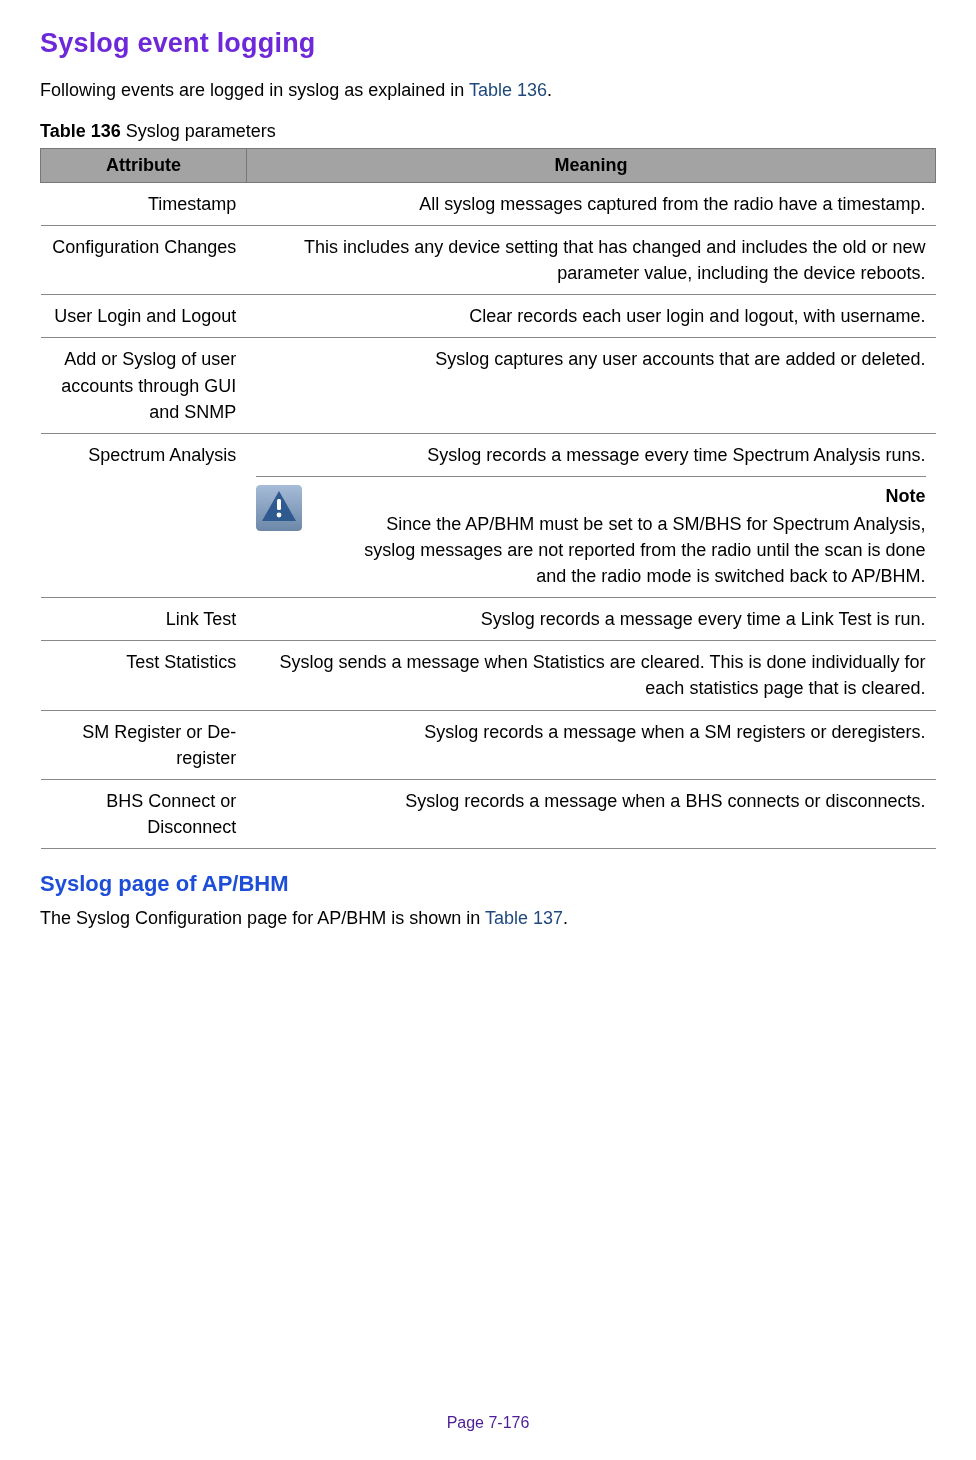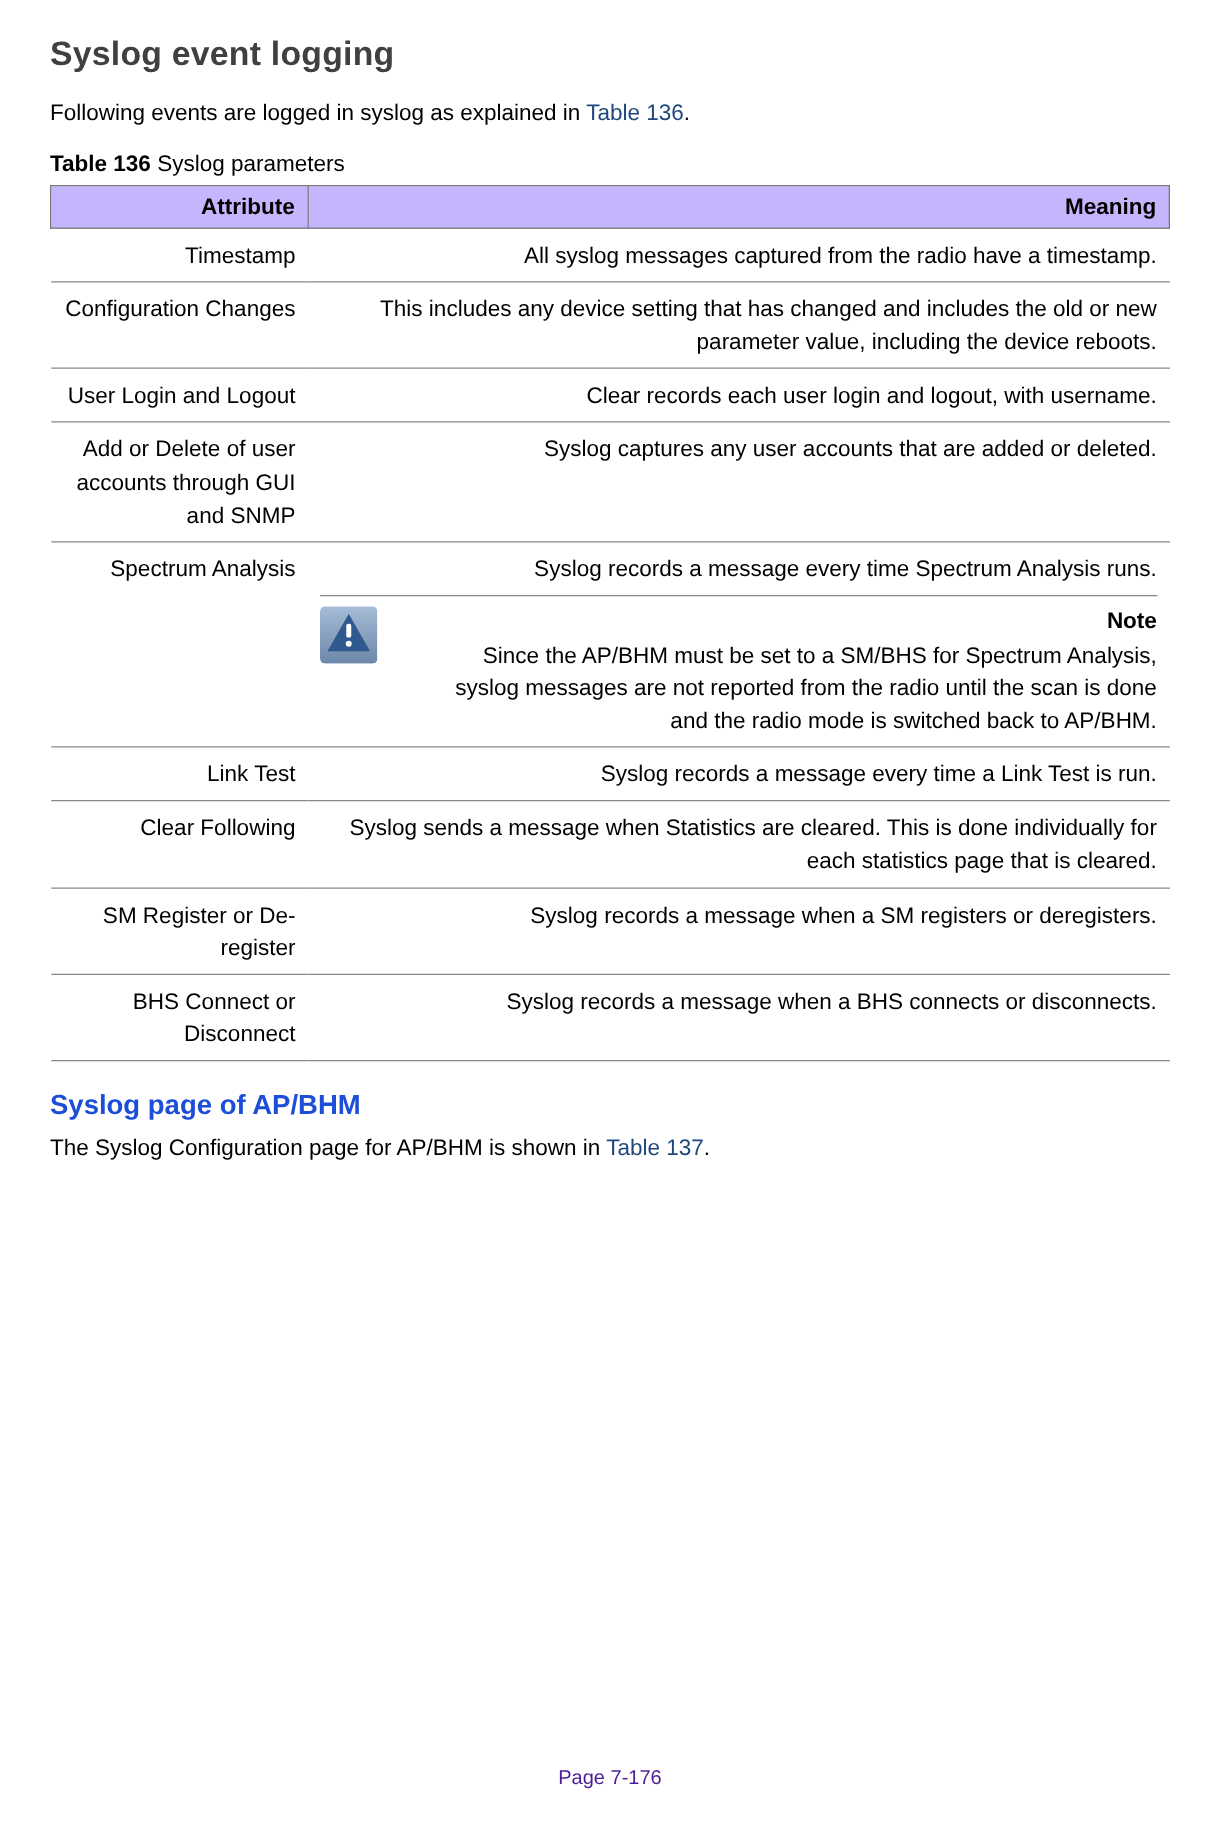--- a/index.html
+++ b/index.html
@@ -13,21 +13,21 @@
     box-sizing: border-box;
     padding: 16px 40px 0 40px;
     position: relative;
     font-family: Arial, Helvetica, sans-serif;
     color: #000;
   }
   h1.section-heading {
     font-family: Arial, Helvetica, sans-serif;
     font-weight: 700;
     font-size: 27px;
-    color: #404040;
+    color: #6d28d9;
     margin: 12px 0 18px 0;
     letter-spacing: 0.2px;
   }
   .body-text {
     font-size: 18px;
     line-height: 1.45;
     margin: 0 0 18px 0;
   }
   .link {
     color: #1f497d;
@@ -38,23 +38,23 @@
   }
   .table-caption .cap-label {
     font-weight: 700;
   }
   table.params {
     width: 100%;
     border-collapse: collapse;
     font-size: 18px;
   }
   table.params th {
-    text-align: right;
-    font-weight: 700;
-    background: #c4b5fd;
+    text-align: center;
+    font-weight: 700;
+    background: #a3a3a3;
     padding: 6px 10px;
     border: 1px solid #777;
     border-left: 1px solid #777;
     border-right: 1px solid #777;
   }
   table.params td {
     padding: 8px 10px;
     vertical-align: top;
     border-top: 1px solid #888;
     border-bottom: 1px solid #888;
@@ -143,21 +143,21 @@
       </tr>
       <tr>
         <td>Configuration Changes</td>
         <td>This includes any device setting that has changed and includes the old or new parameter value, including the device reboots.</td>
       </tr>
       <tr>
         <td>User Login and Logout</td>
         <td>Clear records each user login and logout, with username.</td>
       </tr>
       <tr>
-        <td>Add or Delete of user accounts through GUI and SNMP</td>
+        <td>Add or Syslog of user accounts through GUI and SNMP</td>
         <td>Syslog captures any user accounts that are added or deleted.</td>
       </tr>
       <tr>
         <td>Spectrum Analysis</td>
         <td>
           <div>Syslog records a message every time Spectrum Analysis runs.</div>
           <div class="note-block">
             <div class="note-icon">
               <svg viewBox="0 0 46 46" width="46" height="46">
                 <defs>
@@ -177,21 +177,21 @@
               <span>Since the AP/BHM must be set to a SM/BHS for Spectrum Analysis, syslog messages are not reported from the radio until the scan is done and the radio mode is switched back to AP/BHM.</span>
             </div>
           </div>
         </td>
       </tr>
       <tr>
         <td>Link Test</td>
         <td>Syslog records a message every time a Link Test is run.</td>
       </tr>
       <tr>
-        <td>Clear Following</td>
+        <td>Test Statistics</td>
         <td>Syslog sends a message when Statistics are cleared. This is done individually for each statistics page that is cleared.</td>
       </tr>
       <tr>
         <td>SM Register or De-register</td>
         <td>Syslog records a message when a SM registers or deregisters.</td>
       </tr>
       <tr>
         <td>BHS Connect or Disconnect</td>
         <td>Syslog records a message when a BHS connects or disconnects.</td>
       </tr>

